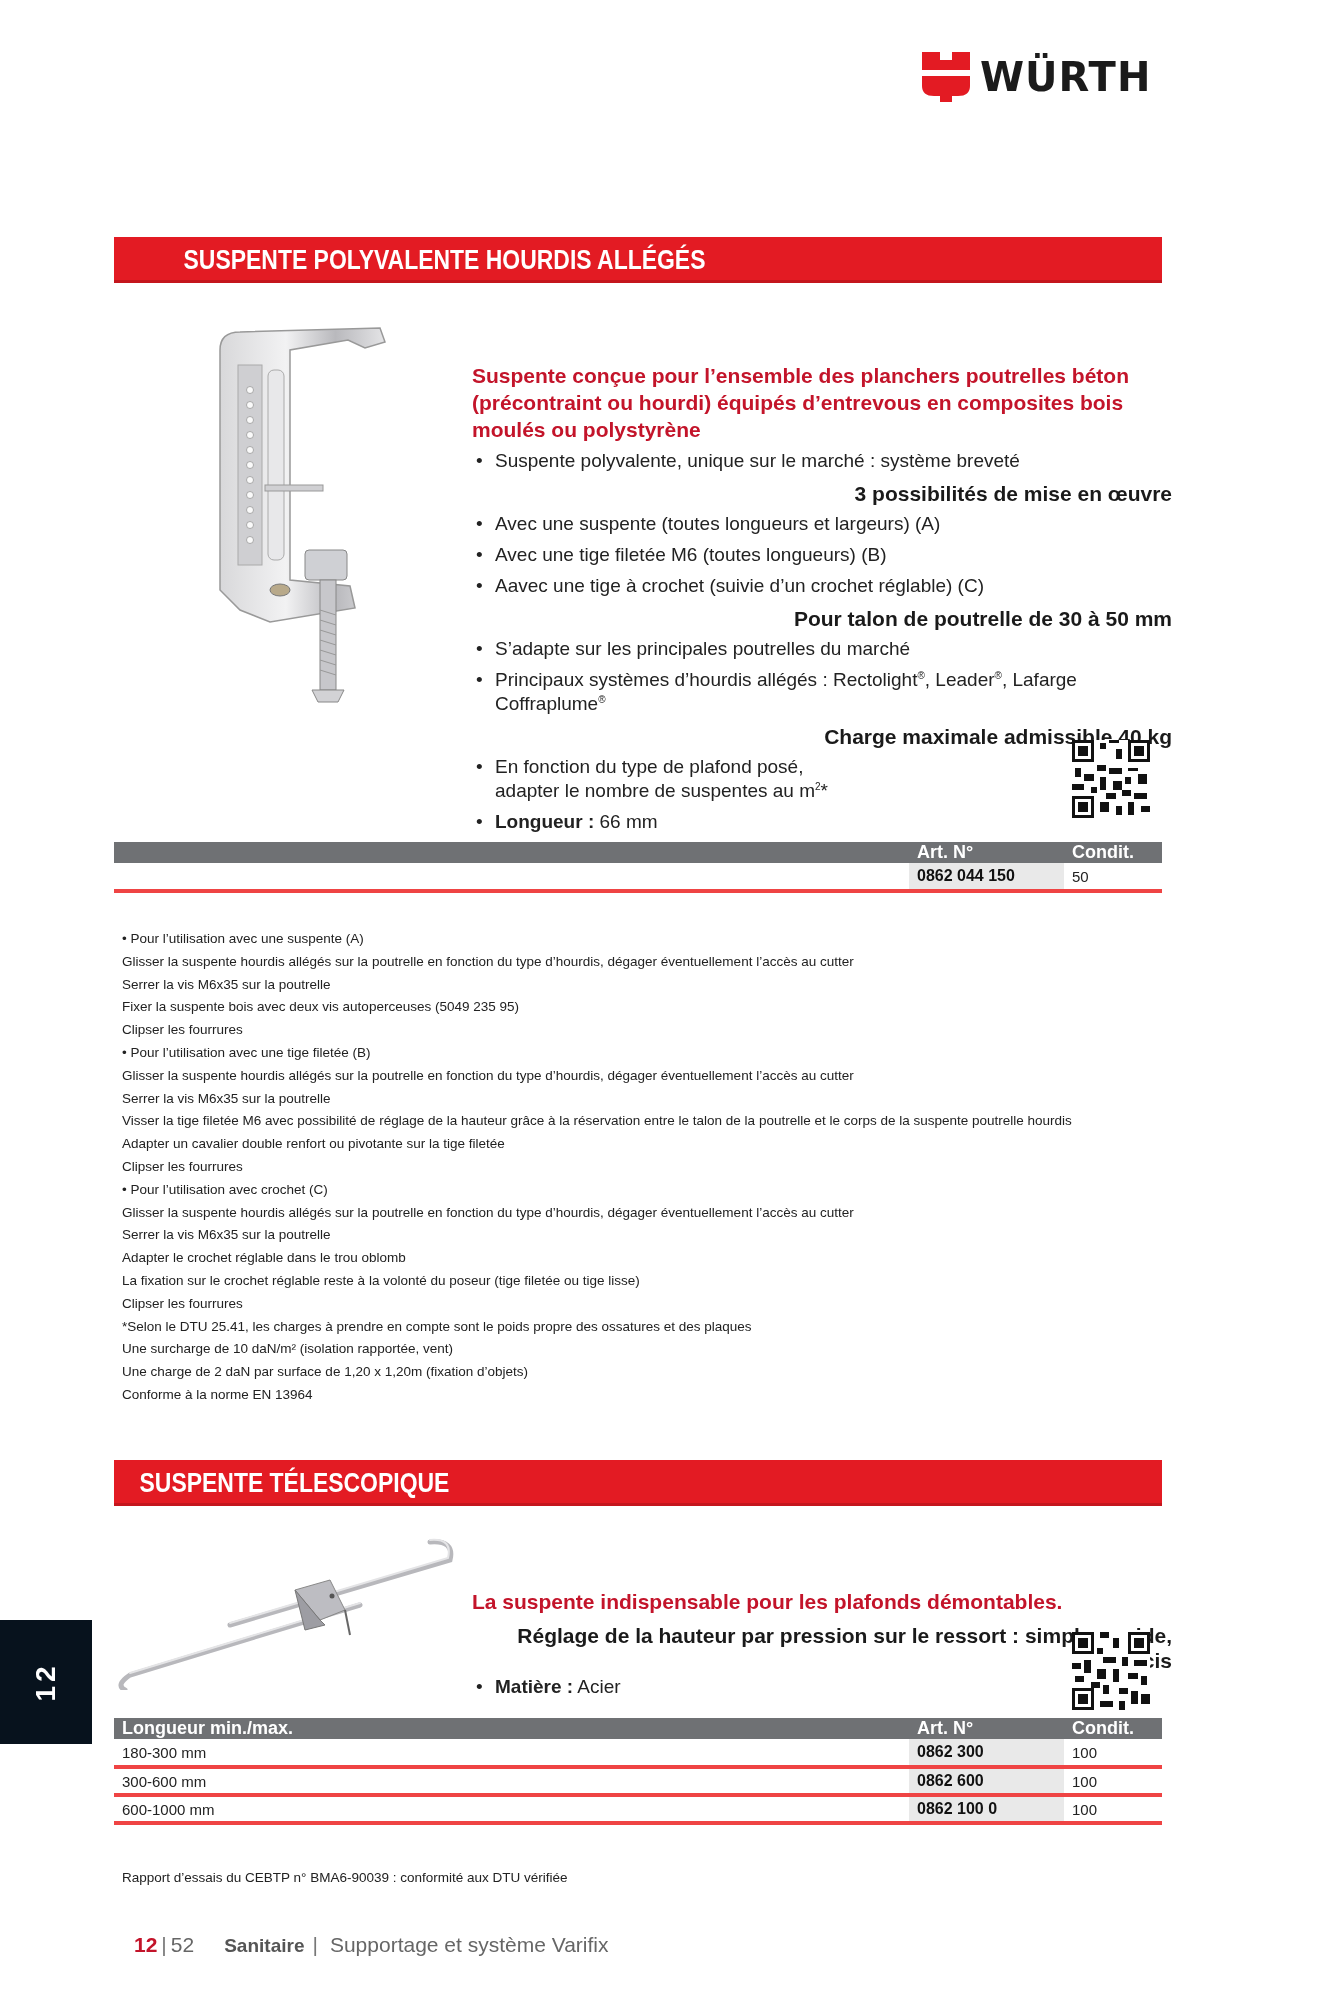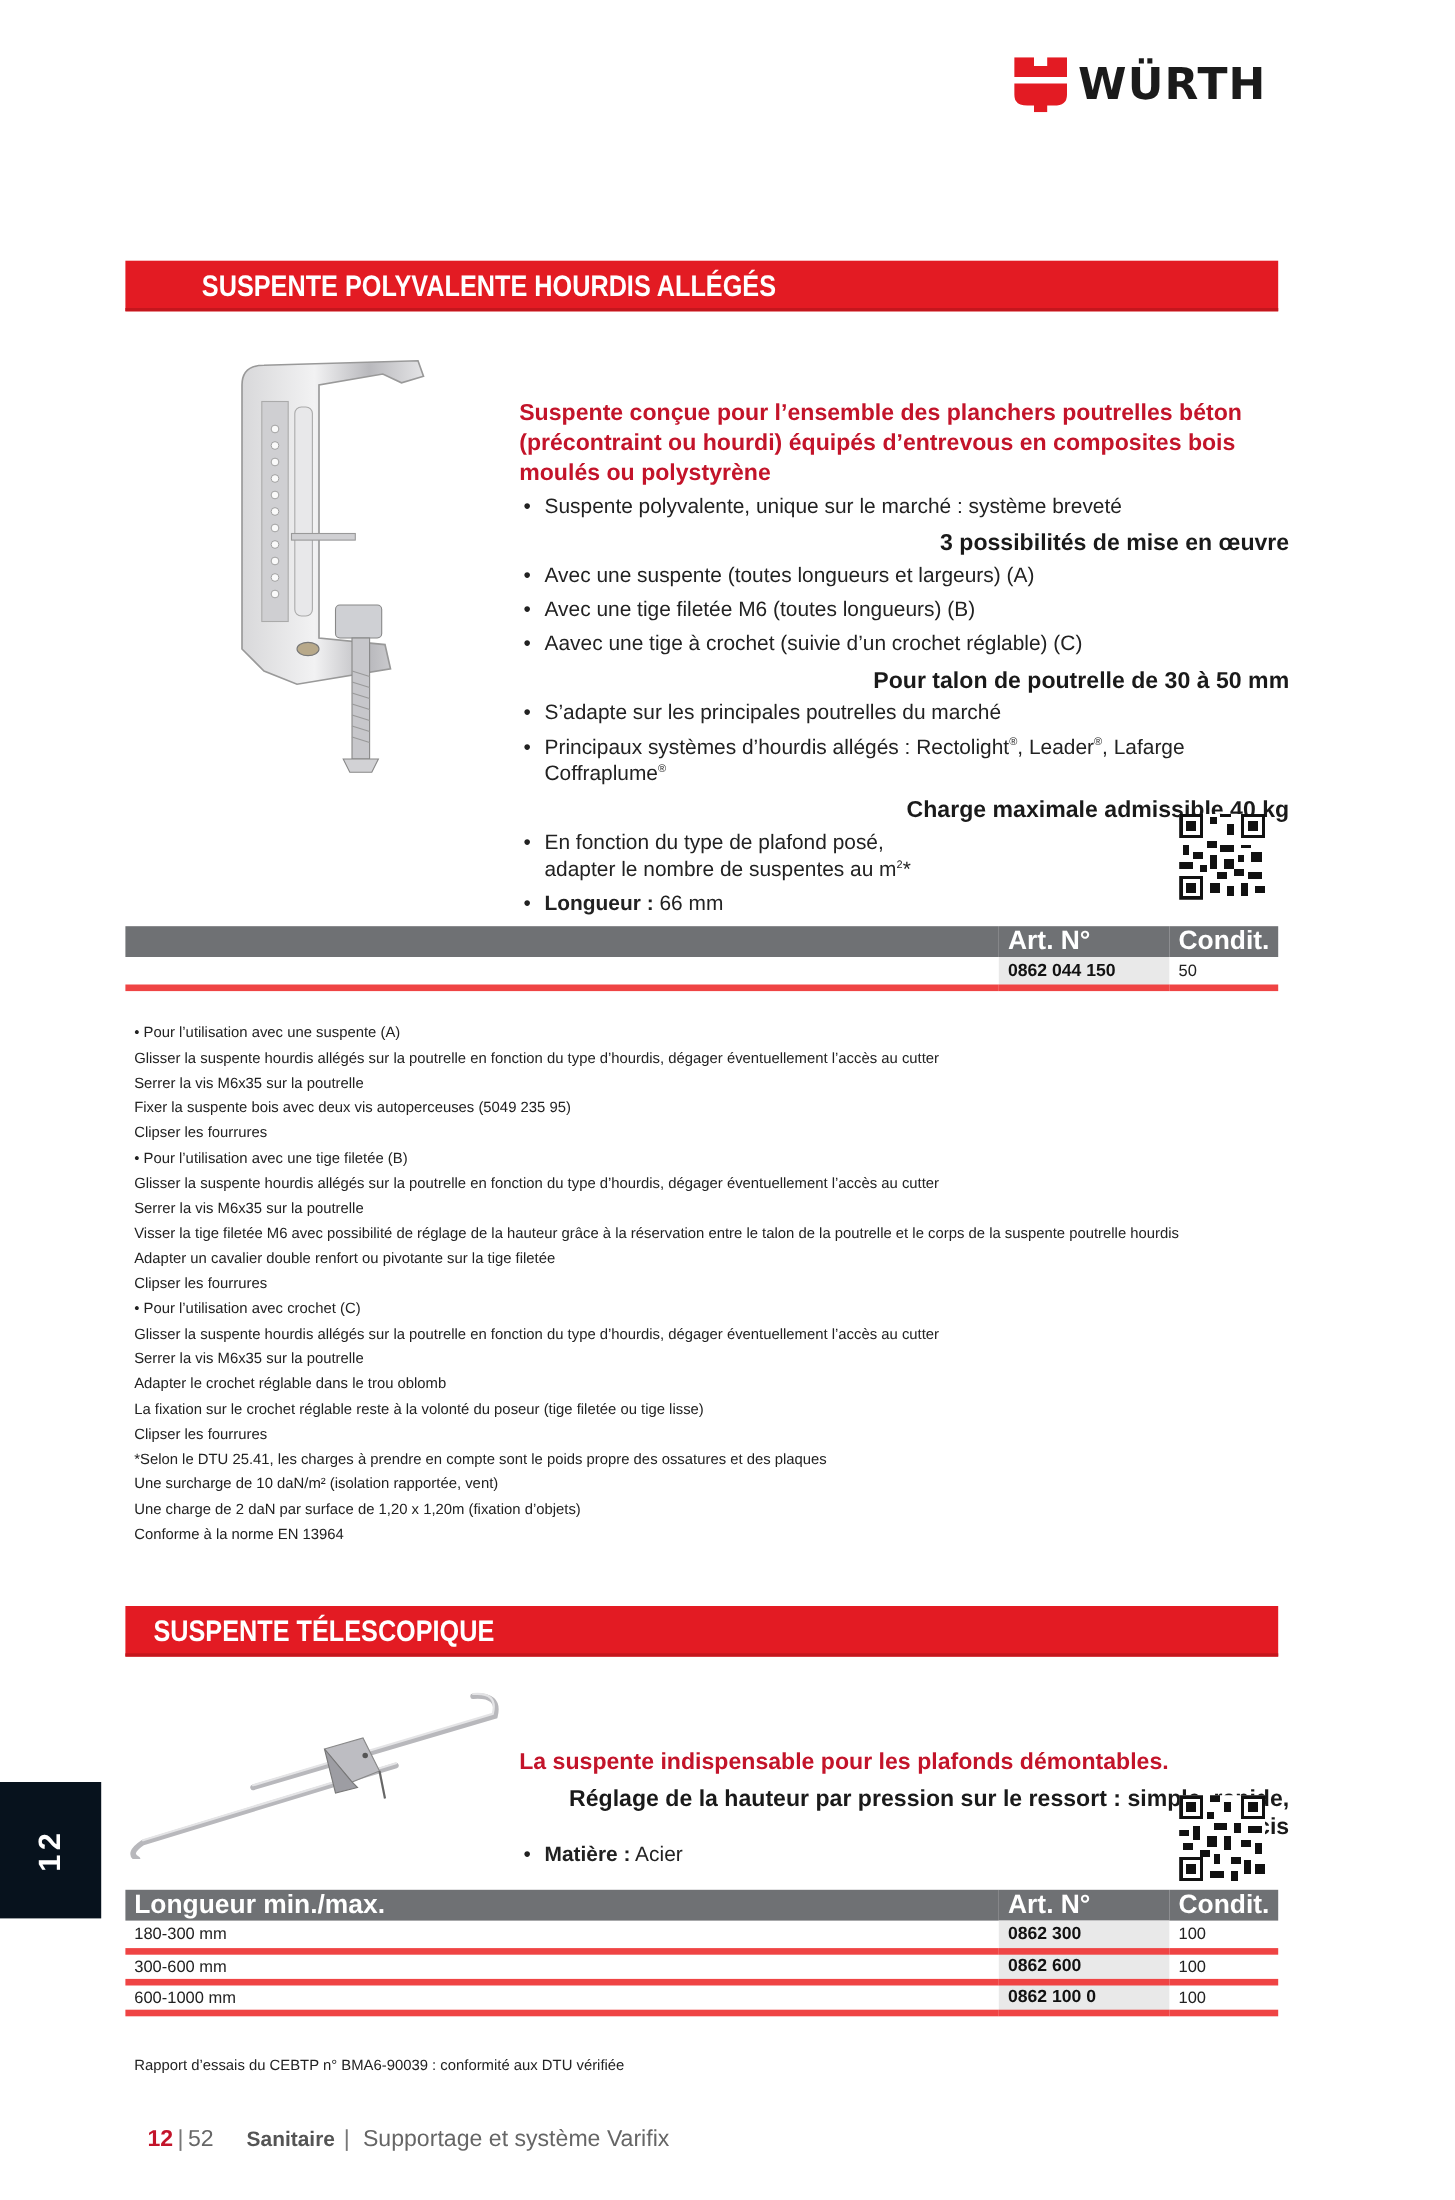--- a/index.html
+++ b/index.html
@@ -26,22 +26,22 @@
   .bullets li { position: relative; padding-left: 23px; font-size: 19px; line-height: 24px; margin: 4px 0 7px 0; color: #222; }
   .bullets li::before { content: "•"; position: absolute; left: 4px; top: 0; }
   .bullets li b { font-weight: bold; }
   sup { font-size: 10px; line-height: 0; }
 
   
   .qr { position: absolute; width: 78px; height: 78px; }
 
   
   .tbl { position: absolute; left: 114px; width: 1048px; border-collapse: collapse; }
-  .tbl th { background: #6f7174; color: #fff; font-weight: bold; font-size: 24px; text-align: left; height: 20px; padding: 0 8px; }
-  .tbl td { font-size: 15px; height: 28px; padding: 0 8px; border-bottom: 6px solid #ef4444; color: #222; }
+  .tbl th { background: #6f7174; color: #fff; font-weight: bold; font-size: 18px; text-align: left; height: 20px; padding: 0 8px; }
+  .tbl td { font-size: 15px; height: 28px; padding: 0 8px; border-bottom: 4px solid #ef4444; color: #222; }
   .tbl td.art { background: #e9e9e9; font-weight: bold; font-size: 16px; width: 155px; color: #111; }
   .tbl td.cond { width: 98px; }
   .tbl th.art-h { width: 155px; }
   .tbl th.cond-h { width: 98px; }
 
   
   .notes { position: absolute; left: 122px; top: 928px; width: 1040px; font-size: 13.5px; line-height: 22.8px; color: #222; }
   .notes div { white-space: nowrap; }
 
   .footnote { position: absolute; left: 122px; top: 1870px; font-size: 13.5px; color: #222; }

